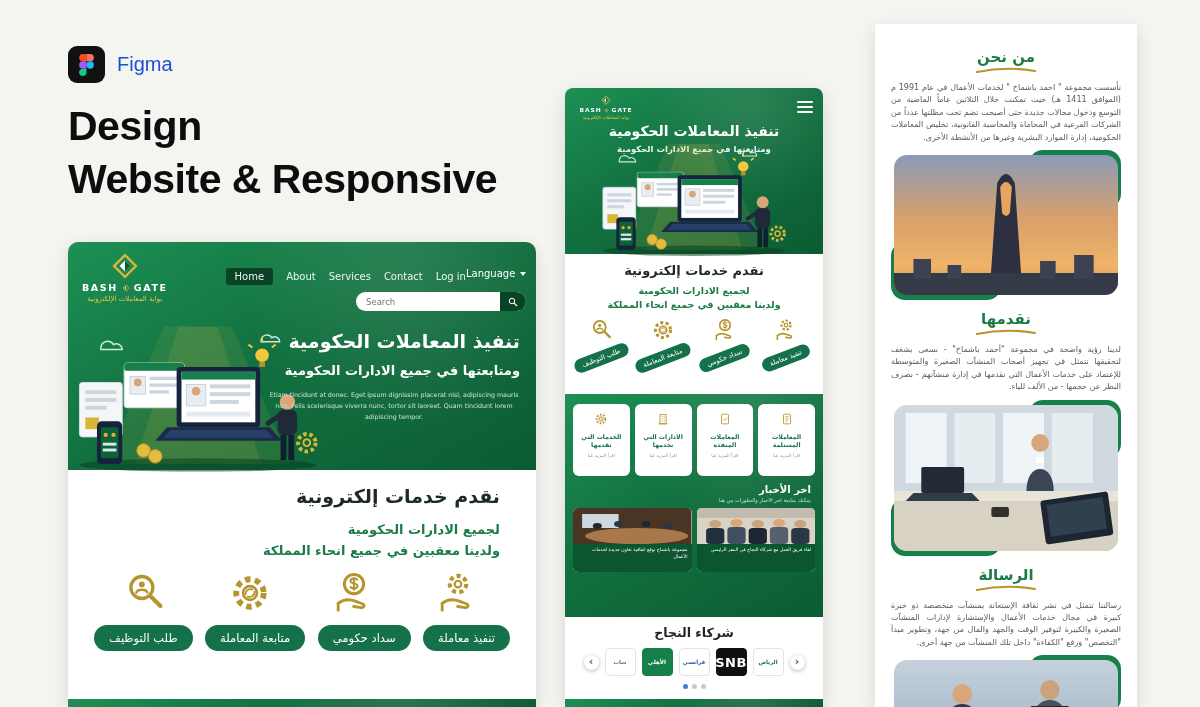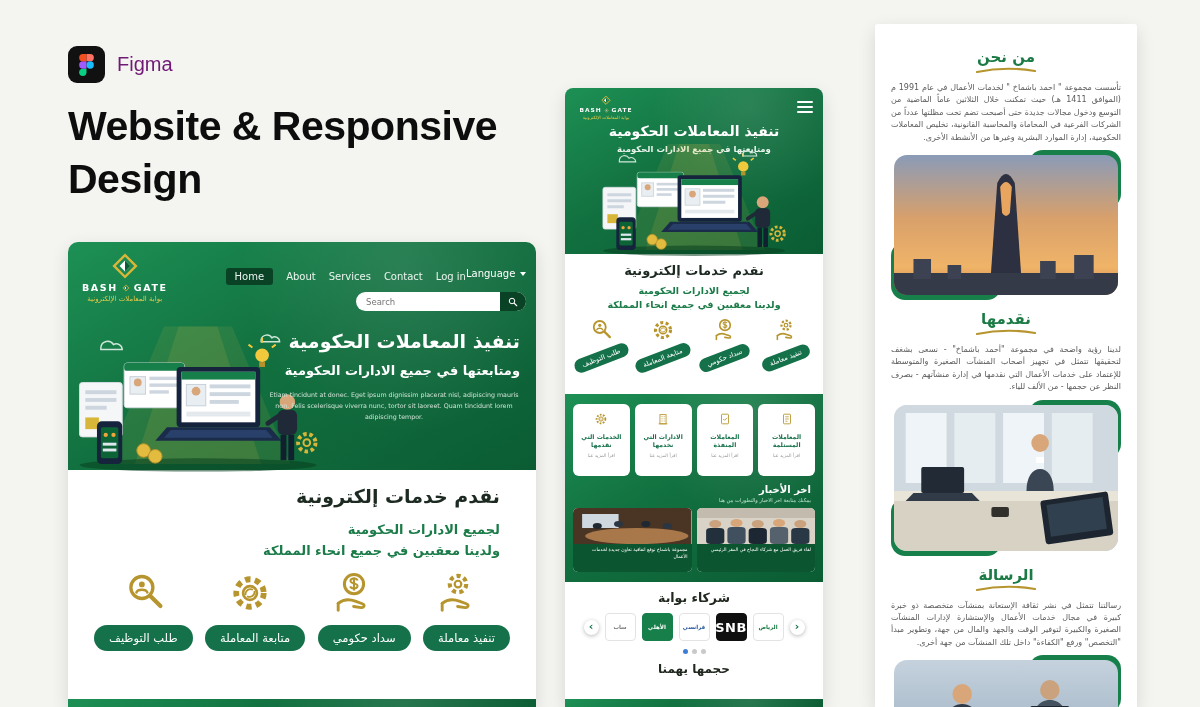--- a/index.html
+++ b/index.html
@@ -3,21 +3,21 @@
 <meta charset="utf-8">
 <style>
   *{margin:0;padding:0;box-sizing:border-box;}
   html,body{width:1200px;height:707px;overflow:hidden;}
   body{background:#f4f4f1;font-family:"DejaVu Sans",sans-serif;position:relative;}
   .rtl{direction:rtl;}
 
   
   .figma-row{position:absolute;left:68px;top:46px;display:flex;align-items:center;gap:12px;}
   .figma-badge{width:37px;height:37px;background:#111;border-radius:9px;display:flex;align-items:center;justify-content:center;}
-  .figma-name{font-size:20px;color:#701a75;font-weight:500;font-family:"Liberation Sans","DejaVu Sans",sans-serif;}
+  .figma-name{font-size:20px;color:#1d4ed8;font-weight:500;font-family:"Liberation Sans","DejaVu Sans",sans-serif;}
   .main-title{position:absolute;left:68px;top:100px;font-family:"Liberation Sans","DejaVu Sans",sans-serif;
     font-weight:800;font-size:41px;line-height:1.3;color:#0d0d0d;letter-spacing:-.5px;}
 
   
   .panel{position:absolute;background:#fff;box-shadow:0 6px 18px rgba(0,0,0,.12);overflow:hidden;border-radius:10px 10px 0 0;}
   .panel.desktop{left:68px;top:242px;width:468px;height:465px;}
   .panel.mobile1{left:565px;top:88px;width:258px;height:619px;border-radius:8px 8px 0 0;}
   .panel.mobile2{left:875px;top:24px;width:262px;height:683px;border-radius:3px 3px 0 0;}
   .green-bg{background:
      radial-gradient(circle at 72% 12%, rgba(255,255,255,.10), transparent 42%),
@@ -66,21 +66,21 @@
   .m-illus{position:absolute;left:50%;transform:translateX(-50%);bottom:-2px;width:222px;height:112px;}
   .m-services{height:140px;text-align:center;padding-top:9px;background:#fff;}
   .m-services .t{font-size:13px;font-weight:bold;color:#1d2a22;}
   .m-services .l1{font-size:9.5px;color:#1c7c49;font-weight:600;margin-top:7px;}
   .m-services .l2{font-size:9.5px;color:#1c7c49;font-weight:600;margin-top:3px;}
   .m-svc-row{display:flex;justify-content:space-around;margin-top:8px;padding:0 6px;color:#b7952e;}
   .m-svc{display:flex;flex-direction:column;align-items:center;width:58px;}
   .m-svc svg{width:24px;height:24px;}
   .m-pill{margin-top:9px;transform:rotate(-21deg);background:#15714a;color:#fff;font-size:6.8px;
     padding:3px 8px;border-radius:9px;border:0;white-space:nowrap;font-family:inherit;cursor:pointer;}
-  .m-stats{height:188px;padding:10px 8px 0;}
+  .m-stats{height:223px;padding:10px 8px 0;}
   .m-cards{display:flex;justify-content:space-between;gap:5px;}
   .m-card{background:#fff;border-radius:6px;flex:1;height:72px;padding:7px 3px 0;text-align:center;}
   .m-card svg{width:14px;height:14px;color:#b7952e;}
   .m-card .ct{font-size:6.2px;font-weight:bold;color:#15714a;margin-top:3px;line-height:1.35;}
   .m-card .cs{font-size:4.6px;color:#999;margin-top:3px;cursor:pointer;}
   .m-news-head{margin-top:8px;text-align:right;color:#fff;padding:0 4px;}
   .m-news-head .nt{font-size:10px;font-weight:bold;}
   .m-news-head .ns{font-size:5.2px;color:#bfe3cf;margin-top:2px;}
   .m-news-row{display:flex;gap:5px;margin-top:5px;}
   .m-news{flex:1;height:64px;background:#fff;border-radius:5px;overflow:hidden;display:flex;flex-direction:column;cursor:pointer;}
@@ -237,22 +237,22 @@
       <path d="M9.5 57A9.5 9.5 0 0 0 19 47.5V38H9.5a9.5 9.5 0 0 0 0 19z" fill="#0ACF83"></path>
       <path d="M0 28.5A9.5 9.5 0 0 1 9.5 19H19v19H9.5A9.5 9.5 0 0 1 0 28.5z" fill="#A259FF"></path>
       <path d="M0 9.5A9.5 9.5 0 0 1 9.5 0H19v19H9.5A9.5 9.5 0 0 1 0 9.5z" fill="#F24E1E"></path>
       <path d="M19 0h9.5a9.5 9.5 0 0 1 0 19H19V0z" fill="#FF7262"></path>
       <path d="M38 28.5a9.5 9.5 0 1 1-19 0 9.5 9.5 0 0 1 19 0z" fill="#1ABCFE"></path>
     </svg>
   </div>
   <div class="figma-name">Figma</div>
 </div>
 <div class="main-title">
+  <div>Design</div>
   <div>Website &amp; Responsive</div>
-  <div>Design</div>
 </div>
 
 <div class="panel desktop">
   <div class="d-hero green-bg">
     <div class="d-topbar">
       <div class="logo">
         <svg class="lg-diamond">
             <use href="#i-diamond"></use>
           </svg>
         <div class="lg-name">
@@ -446,21 +446,21 @@
             <circle cx="68" cy="16" r="4" fill="#caa37e"></circle>
               <rect x="62" y="20" width="12" height="16" rx="3" fill="#2a3845"></rect>
           </g>
         </svg>
         <div class="cap rtl">لقاء فريق العمل مع شركاء النجاح في المقر الرئيسي</div>
       </div>
     </div>
   </div>
 
   <div class="m-partners">
-    <div class="pt rtl">شركاء بوابة</div>
+    <div class="pt rtl">شركاء النجاح</div>
     <div class="p-row">
       <div class="p-arrow">‹</div>
       <div class="p-tile t1">ساب</div>
       <div class="p-tile t2">الأهلي</div>
       <div class="p-tile t3">فرانسي</div>
       <div class="p-tile t4">SNB</div>
       <div class="p-tile t5">الرياض</div>
       <div class="p-arrow">›</div>
     </div>
     <div class="p-dots">

